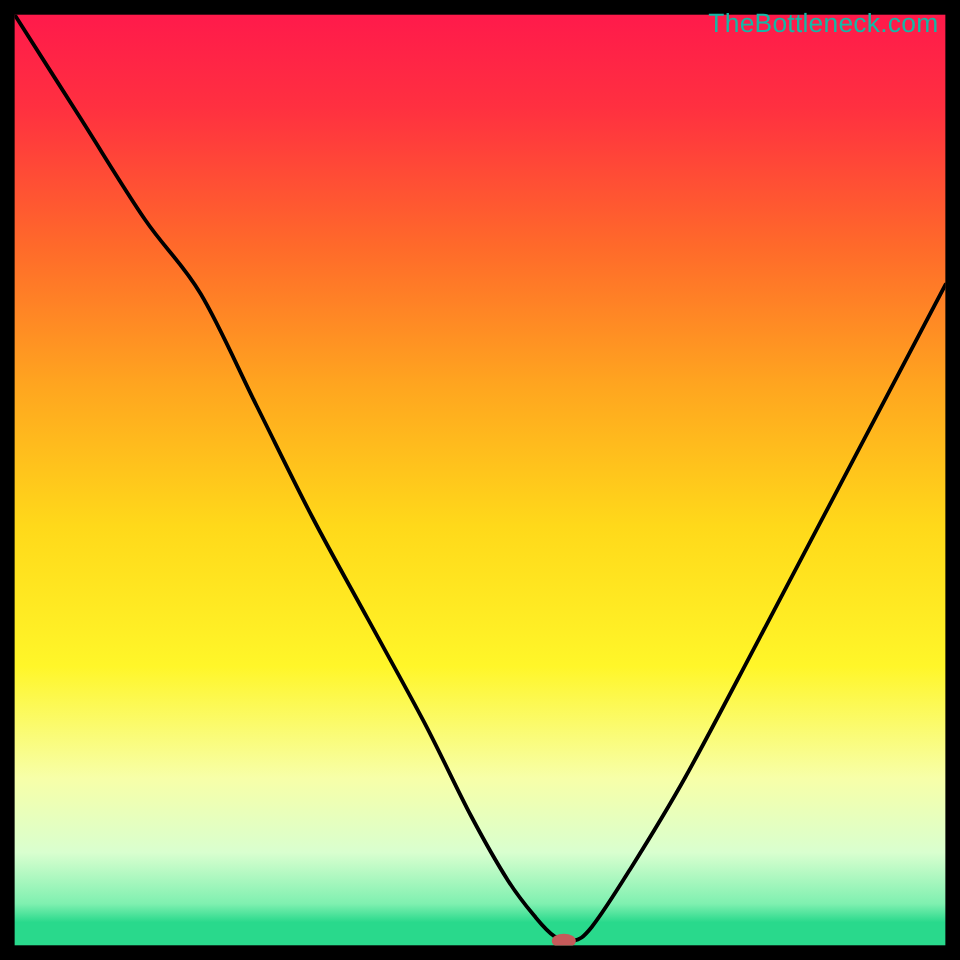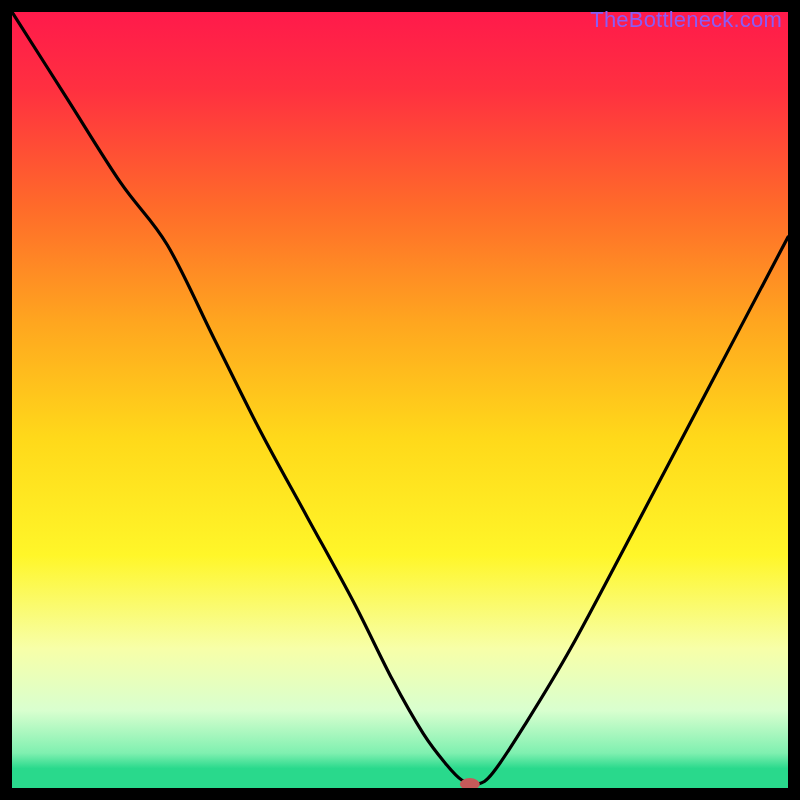--- a/index.html
+++ b/index.html
@@ -15,21 +15,21 @@
     left: 12px;
     top: 12px;
     width: 776px;
     height: 776px;
     background: #000000;
   }
   .watermark {
     position: absolute;
     top: -5px;
     right: 6px;
-    color: #8b5cf6;
+    color: #14b8a6;
     font-family: Arial, Helvetica, sans-serif;
     font-size: 22px;
     font-weight: 500;
     letter-spacing: 0.2px;
     user-select: none;
   }
   svg {
     display: block;
   }
 </style>

